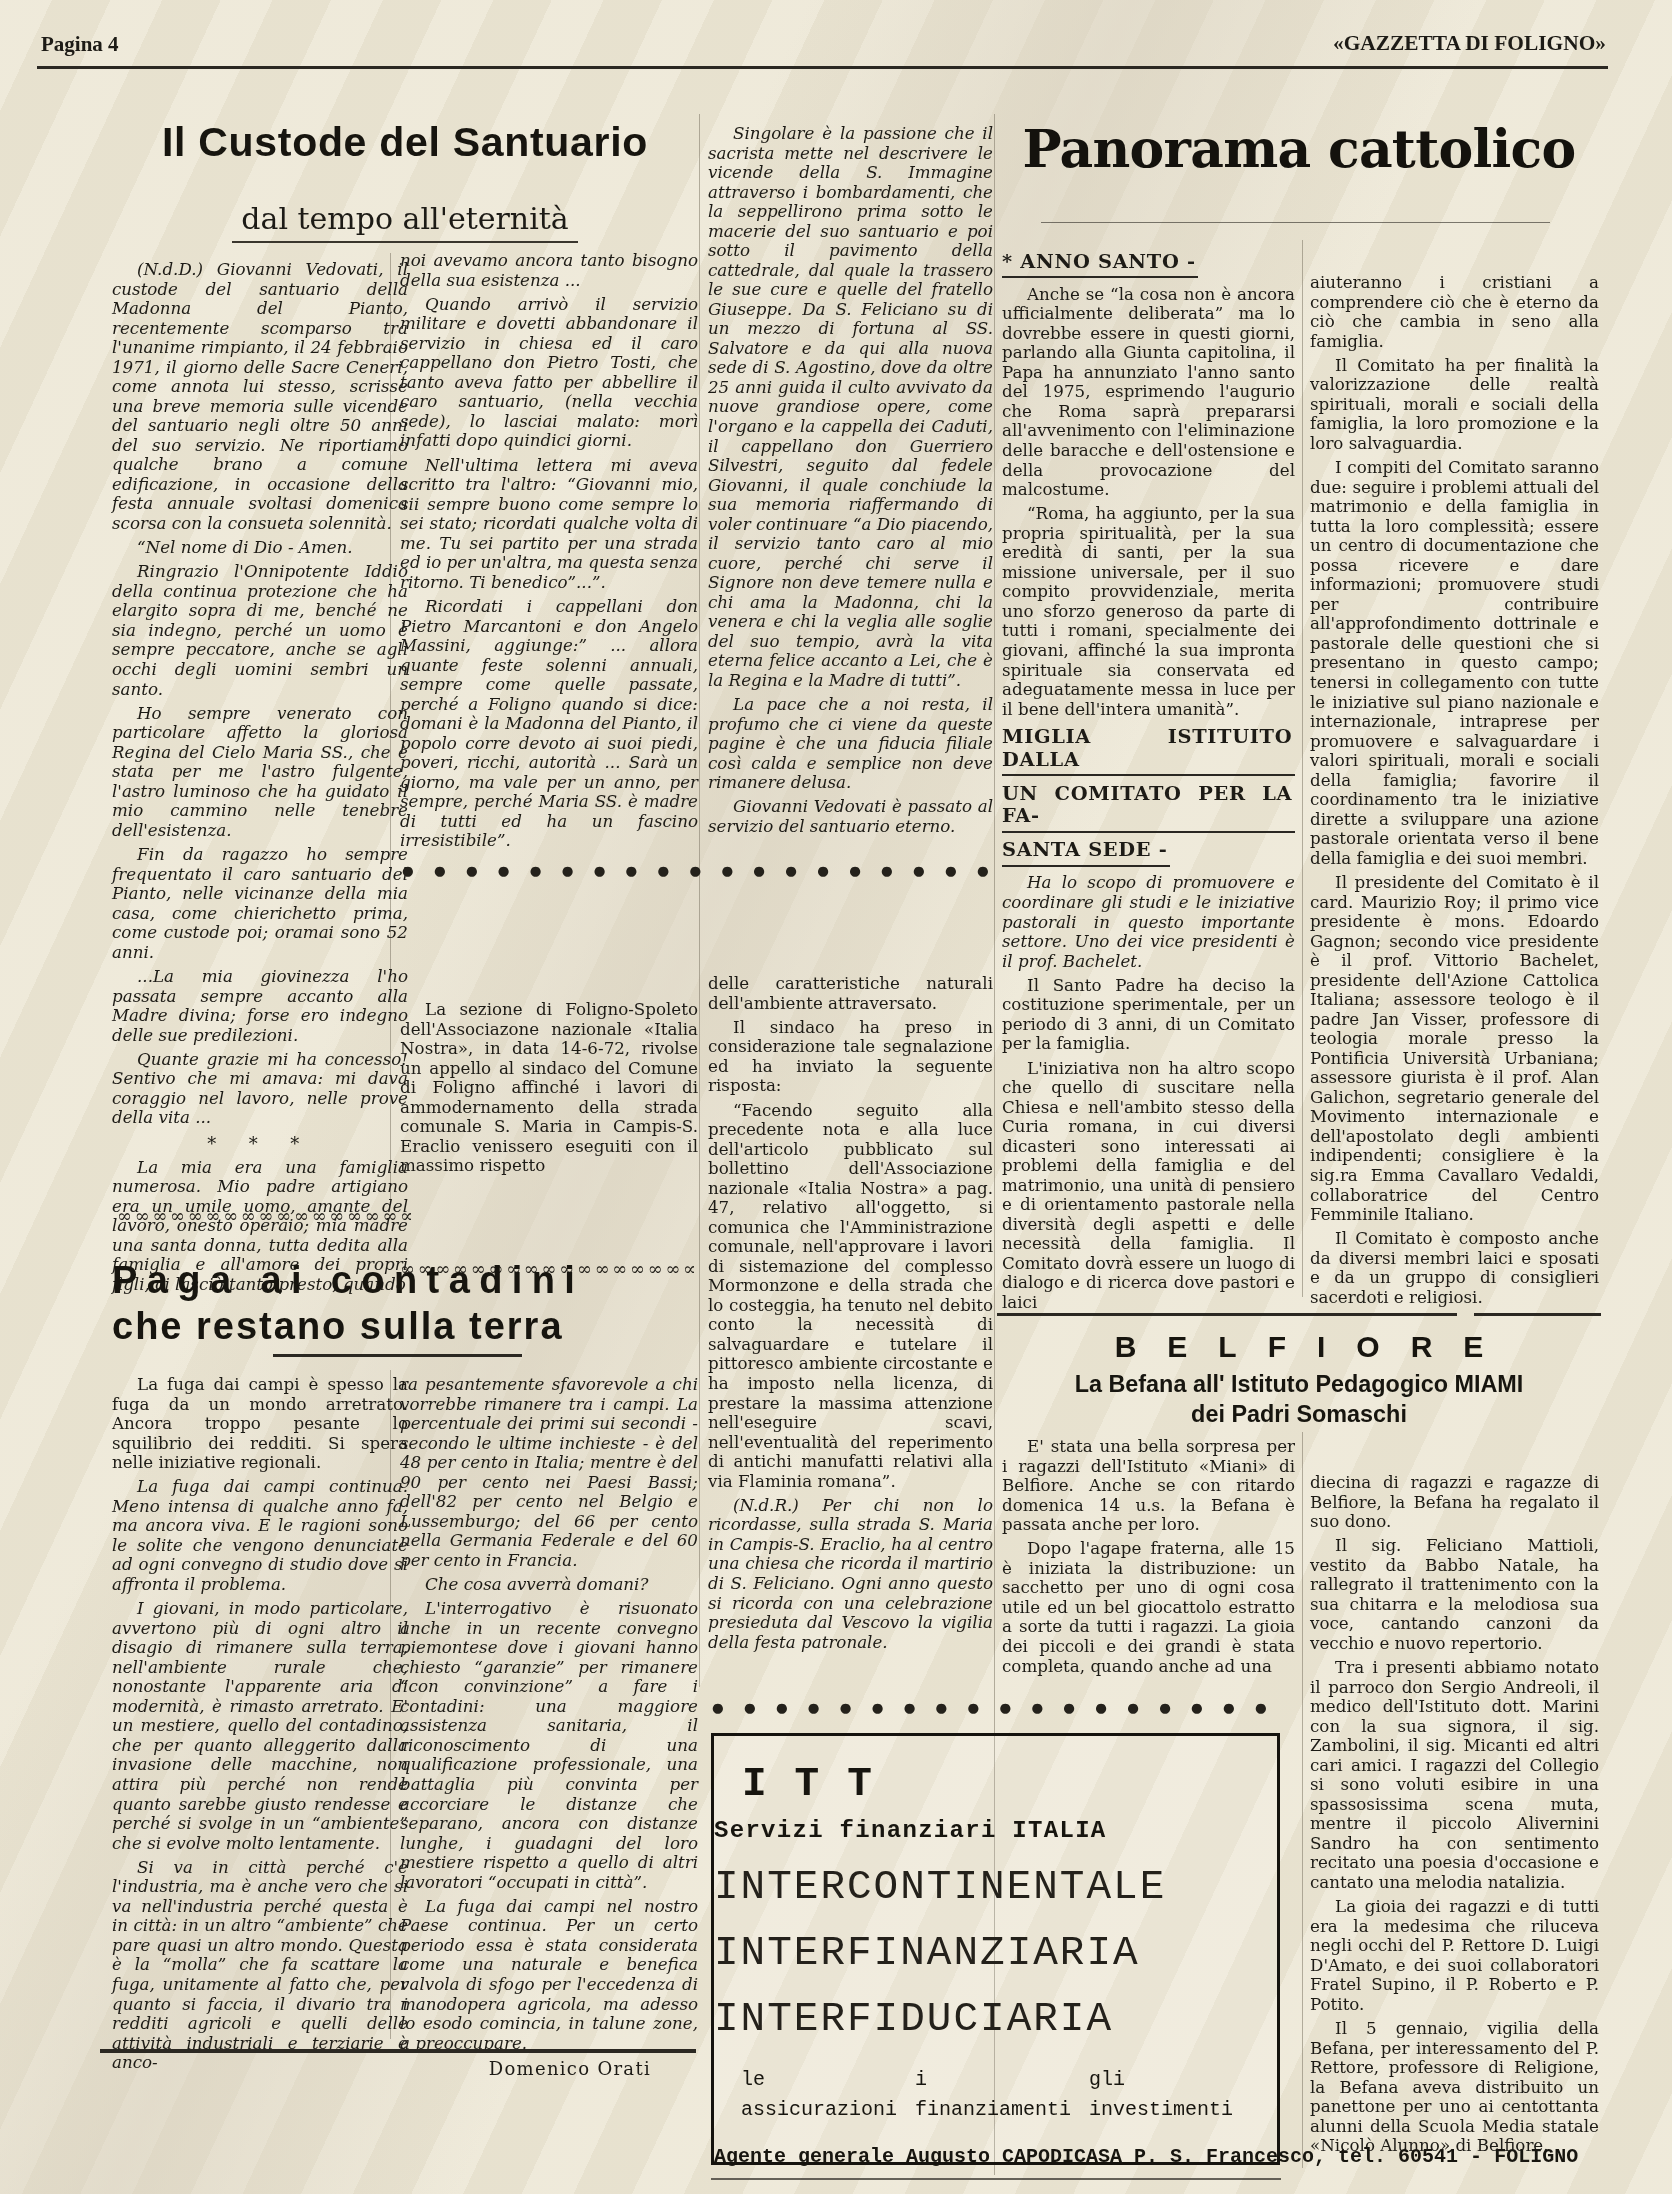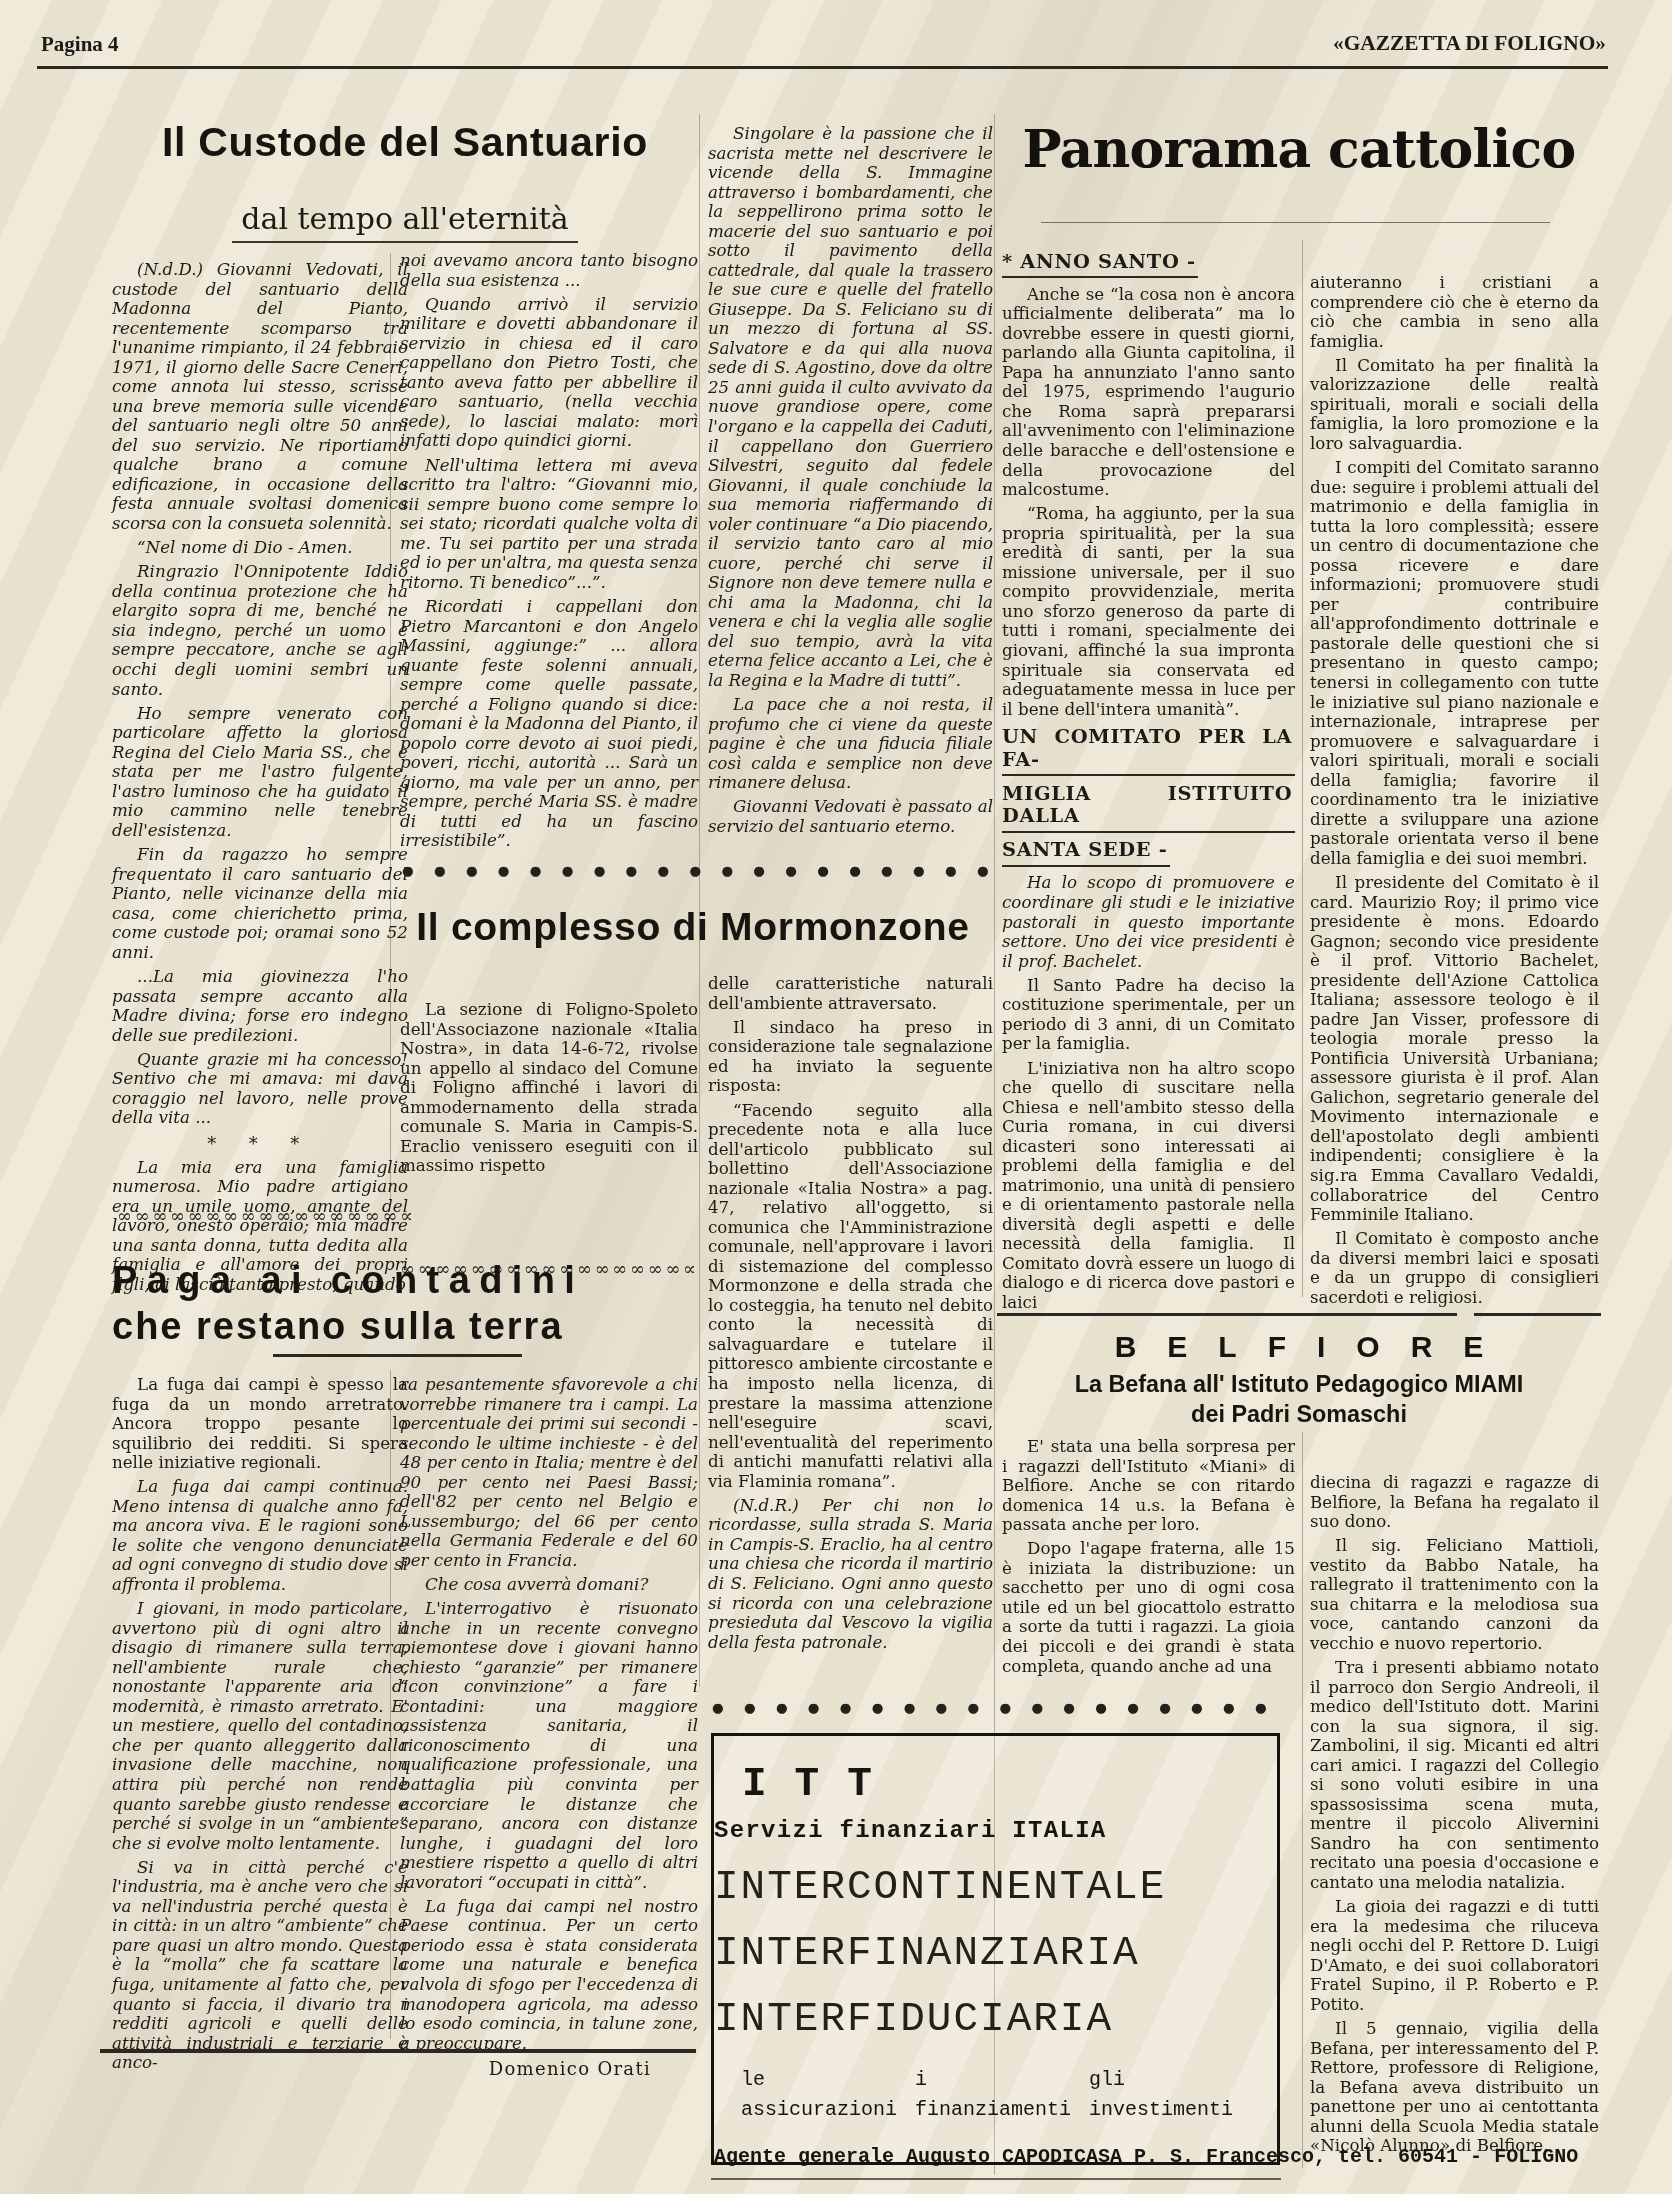--- a/index.html
+++ b/index.html
@@ -88,21 +88,20 @@
   </div>
 
   <div class="abs col" style="left:708px;top:124px;width:285px;">
     <p class="i">Singolare è la passione che il sacrista mette nel descrivere le vicende della S. Immagine attraverso i bombardamenti, che la seppellirono prima sotto le macerie del suo santuario e poi sotto il pavimento della cattedrale, dal quale la trassero le sue cure e quelle del fratello Giuseppe. Da S. Feliciano su di un mezzo di fortuna al SS. Salvatore e da qui alla nuova sede di S. Agostino, dove da oltre 25 anni guida il culto avvivato da nuove grandiose opere, come l'organo e la cappella dei Caduti, il cappellano don Guerriero Silvestri, seguito dal fedele Giovanni, il quale conchiude la sua memoria riaffermando di voler continuare “a Dio piacendo, il servizio tanto caro al mio cuore, perché chi serve il Signore non deve temere nulla e chi ama la Madonna, chi la venera e chi la veglia alle soglie del suo tempio, avrà la vita eterna felice accanto a Lei, che è la Regina e la Madre di tutti”.</p>
     <p class="i">La pace che a noi resta, il profumo che ci viene da queste pagine è che una fiducia filiale così calda e semplice non deve rimanere delusa.</p>
     <p class="i">Giovanni Vedovati è passato al servizio del santuario eterno.</p>
   </div>
 
   <div class="abs divider dots" style="left:402px;top:863px;width:586px;">● ● ● ● ● ● ● ● ● ● ● ● ● ● ● ● ● ● ● ● ● ● ● ● ● ●</div>
 
-  <div class="abs headline-sans morm-title" style="left:396px;top:905px;width:594px;">Il complesso di Mormonzone</div>
   <div class="abs col" style="left:400px;top:1000px;width:298px;">
     <p>La sezione di Foligno-Spoleto dell'Associazone nazionale «Italia Nostra», in data 14-6-72, rivolse un appello al sindaco del Comune di Foligno affinché i lavori di ammodernamento della strada comunale S. Maria in Campis-S. Eraclio venissero eseguiti con il massimo rispetto</p>
   </div>
   <div class="abs divider chain" style="left:400px;top:1258px;width:294px;">∞∞∞∞∞∞∞∞∞∞∞∞∞∞∞∞∞</div>
 
   <div class="abs col" style="left:708px;top:974px;width:285px;">
     <p class="noind">delle caratteristiche naturali dell'ambiente attraversato.</p>
     <p>Il sindaco ha preso in considerazione tale segnalazione ed ha inviato la seguente risposta:</p>
     <p>“Facendo seguito alla precedente nota e alla luce dell'articolo pubblicato sul bollettino dell'Associazione nazionale «Italia Nostra» a pag. 47, relativo all'oggetto, si comunica che l'Amministrazione comunale, nell'approvare i lavori di sistemazione del complesso Mormonzone e della strada che lo costeggia, ha tenuto nel debito conto la necessità di salvaguardare e tutelare il pittoresco ambiente circostante e ha imposto nella licenza, di prestare la massima attenzione nell'eseguire scavi, nell'eventualità del reperimento di antichi manufatti relativi alla via Flaminia romana”.</p>
     <p class="i">(N.d.R.) Per chi non lo ricordasse, sulla strada S. Maria in Campis-S. Eraclio, ha al centro una chiesa che ricorda il martirio di S. Feliciano. Ogni anno questo si ricorda con una celebrazione presieduta dal Vescovo la vigilia della festa patronale.</p>
@@ -128,22 +127,22 @@
   </div>
   <div class="abs rule" style="left:100px;top:2049px;width:596px;height:4px;"></div>
 
   <div class="abs panorama-title" style="left:997px;top:118px;width:604px;">Panorama cattolico</div>
   <div class="abs rule" style="left:1041px;top:222px;width:509px;height:1.3px;opacity:.6;"></div>
 
   <div class="abs col" style="left:1002px;top:244px;width:293px;">
     <div class="sec-head">* ANNO SANTO -</div>
     <p>Anche se “la cosa non è ancora ufficialmente deliberata” ma lo dovrebbe essere in questi giorni, parlando alla Giunta capitolina, il Papa ha annunziato l'anno santo del 1975, esprimendo l'augurio che Roma saprà prepararsi all'avvenimento con l'eliminazione delle baracche e dell'ostensione e della provocazione del malcostume.</p>
     <p>“Roma, ha aggiunto, per la sua propria spiritualità, per la sua eredità di santi, per la sua missione universale, per il suo compito provvidenziale, merita uno sforzo generoso da parte di tutti i romani, specialmente dei giovani, affinché la sua impronta spirituale sia conservata ed adeguatamente messa in luce per il bene dell'intera umanità”.</p>
+    <div class="sec-head">MIGLIA ISTITUITO DALLA</div>
     <div class="sec-head">UN COMITATO PER LA FA-</div>
-    <div class="sec-head">MIGLIA ISTITUITO DALLA</div>
     <div class="sec-head">SANTA SEDE -</div>
     <p class="i">Ha lo scopo di promuovere e coordinare gli studi e le iniziative pastorali in questo importante settore. Uno dei vice presidenti è il prof. Bachelet.</p>
     <p>Il Santo Padre ha deciso la costituzione sperimentale, per un periodo di 3 anni, di un Comitato per la famiglia.</p>
     <p>L'iniziativa non ha altro scopo che quello di suscitare nella Chiesa e nell'ambito stesso della Curia romana, in cui diversi dicasteri sono interessati ai problemi della famiglia e del matrimonio, una unità di pensiero e di orientamento pastorale nella diversità degli aspetti e delle necessità della famiglia. Il Comitato dovrà essere un luogo di dialogo e di ricerca dove pastori e laici</p>
   </div>
 
   <div class="abs col" style="left:1310px;top:244px;width:289px;margin-top:29px;">
     <p class="noind">aiuteranno i cristiani a comprendere ciò che è eterno da ciò che cambia in seno alla famiglia.</p>
     <p>Il Comitato ha per finalità la valorizzazione delle realtà spirituali, morali e sociali della famiglia, la loro promozione e la loro salvaguardia.</p>
     <p>I compiti del Comitato saranno due: seguire i problemi attuali del matrimonio e della famiglia in tutta la loro complessità; essere un centro di documentazione che possa ricevere e dare informazioni; promuovere studi per contribuire all'approfondimento dottrinale e pastorale delle questioni che si presentano in questo campo; tenersi in collegamento con tutte le iniziative sul piano nazionale e internazionale, intraprese per promuovere e salvaguardare i valori spirituali, morali e sociali della famiglia; favorire il coordinamento tra le iniziative dirette a sviluppare una azione pastorale orientata verso il bene della famiglia e dei suoi membri.</p>

